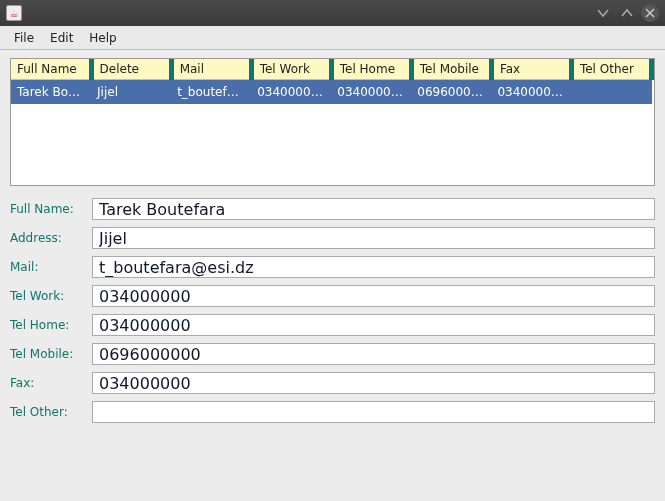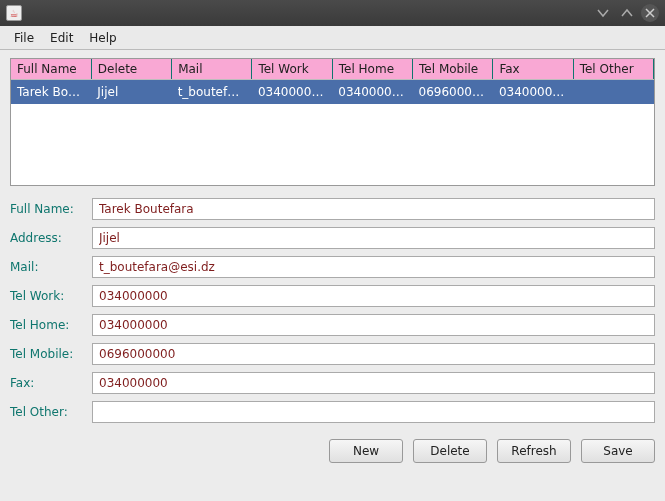--- a/index.html
+++ b/index.html
@@ -87,22 +87,22 @@
     overflow: hidden;
   }
   table {
     width: 100%;
     border-collapse: collapse;
     table-layout: fixed;
   }
   th {
     text-align: left;
     font-weight: normal;
-    background: #f9a8d4;
-    border-right: 1px solid #0f766e;
+    background: #fef9c3;
+    border-right: 5px solid #0f766e;
     border-bottom: 1px solid #bdbdbd;
     padding: 3px 6px;
     color: #222;
     white-space: nowrap;
     overflow: hidden;
     text-overflow: ellipsis;
   }
   td {
     padding: 5px 6px;
     white-space: nowrap;
@@ -120,22 +120,22 @@
     margin-top: 6px;
   }
   .form label { color: #0f766e; }
   .form input[type=text] {
     width: 100%;
     height: 22px;
     padding: 2px 6px;
     border: 1px solid #aaa;
     background: #fff;
     font-family: inherit;
-    font-size: 12px;
-    color: #7f1d1d;
+    font-size: 16px;
+    color: #0f172a;
   }
   .buttons {
     display: flex;
     justify-content: flex-end;
     gap: 10px;
     margin-top: 10px;
   }
   .buttons button {
     min-width: 74px;
     height: 24px;
@@ -239,21 +239,15 @@
       <label>Tel Mobile:</label>
       <input type="text" value="0696000000" style="">
 
       <label>Fax:</label>
       <input type="text" value="034000000" style="">
 
       <label>Tel Other:</label>
       <input type="text" value="" style="">
     </div>
 
-    <div class="buttons">
-      <button>New</button>
-      <button>Delete</button>
-      <button>Refresh</button>
-      <button>Save</button>
-    </div>
 
   </div>
 </div>
 
 </body></html>

